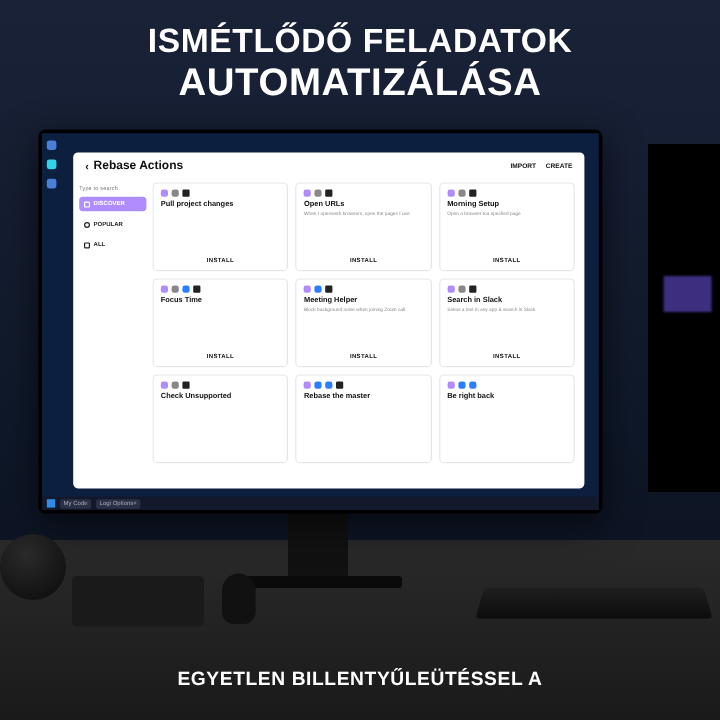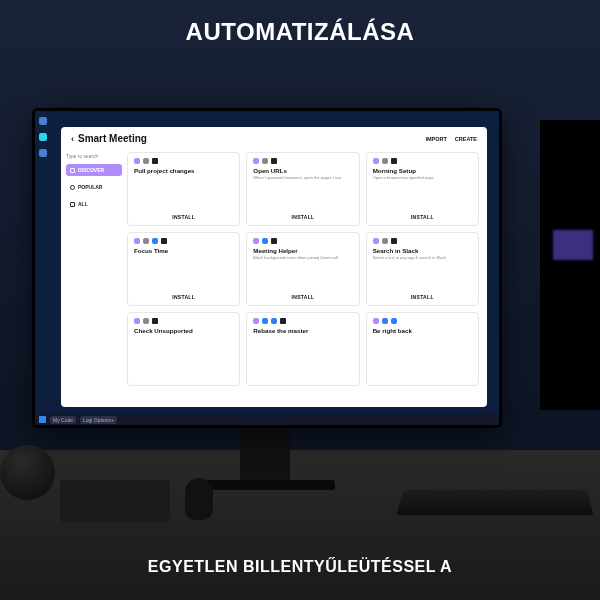--- a/index.html
+++ b/index.html
@@ -14,21 +14,21 @@
   .headline {
     position: absolute;
     top: 18px;
     left: 0; right: 0;
     text-align: center;
     color: #fff;
     font-weight: 700;
     letter-spacing: 0.5px;
   }
   .headline .l1 { font-size: 28px; }
-  .headline .l2 { font-size: 24px; }
+  .headline .l2 { font-size: 32px; }
   .desk {
     position: absolute;
     left: 0; right: 0; bottom: 0;
     height: 150px;
     background: linear-gradient(180deg, #2a2a2a 0%, #1a1a1a 100%);
   }
   .footer {
     position: absolute;
     bottom: 22px;
     left: 0; right: 0;
@@ -208,20 +208,21 @@
     font-size:5px; font-weight:700;
     color:#111;
     padding: 2px 0 1px 0;
     letter-spacing:0.3px;
   }
 </style>
 </head>
 <body>
 
 <div class="headline">
+  <div class="l1">ISMÉTLŐDŐ FELADATOK</div>
   <div class="l2">AUTOMATIZÁLÁSA</div>
 </div>
 
 <div class="desk"></div>
 
 <div class="second-monitor"></div>
 
 <div class="stand"></div>
 <div class="stand-base"></div>
 
@@ -230,21 +231,21 @@
     <div class="screen-icons">
       <div class="dicn"></div>
       <div class="dicn b"></div>
       <div class="dicn"></div>
     </div>
 
     <div class="app-window">
       <div class="app-header">
         <div class="app-title">
           <span class="back">‹</span>
-          <span>Smart Meeting</span>
+          <span>Rebase Actions</span>
         </div>
         <div class="app-actions">
           <span>IMPORT</span>
           <span>CREATE</span>
         </div>
       </div>
       <div class="app-body">
         <div class="sidebar">
           <div class="sb-search">Type to search</div>
           <div class="sb-item active">

